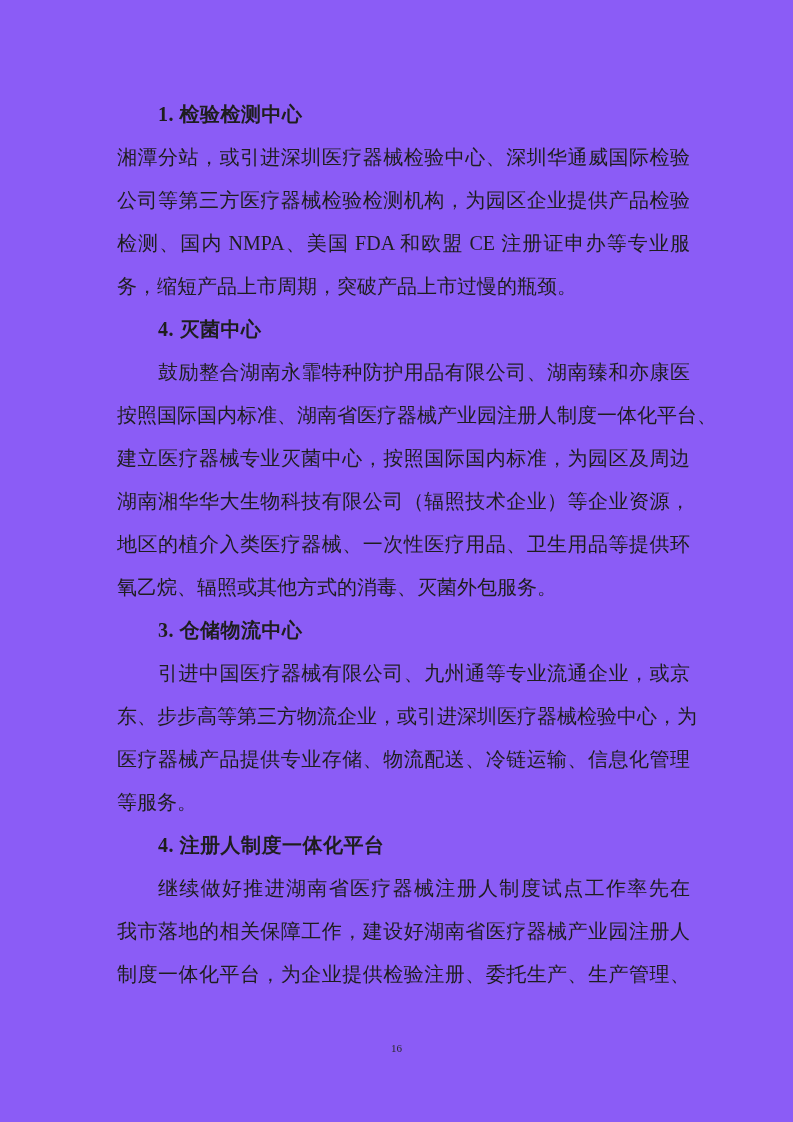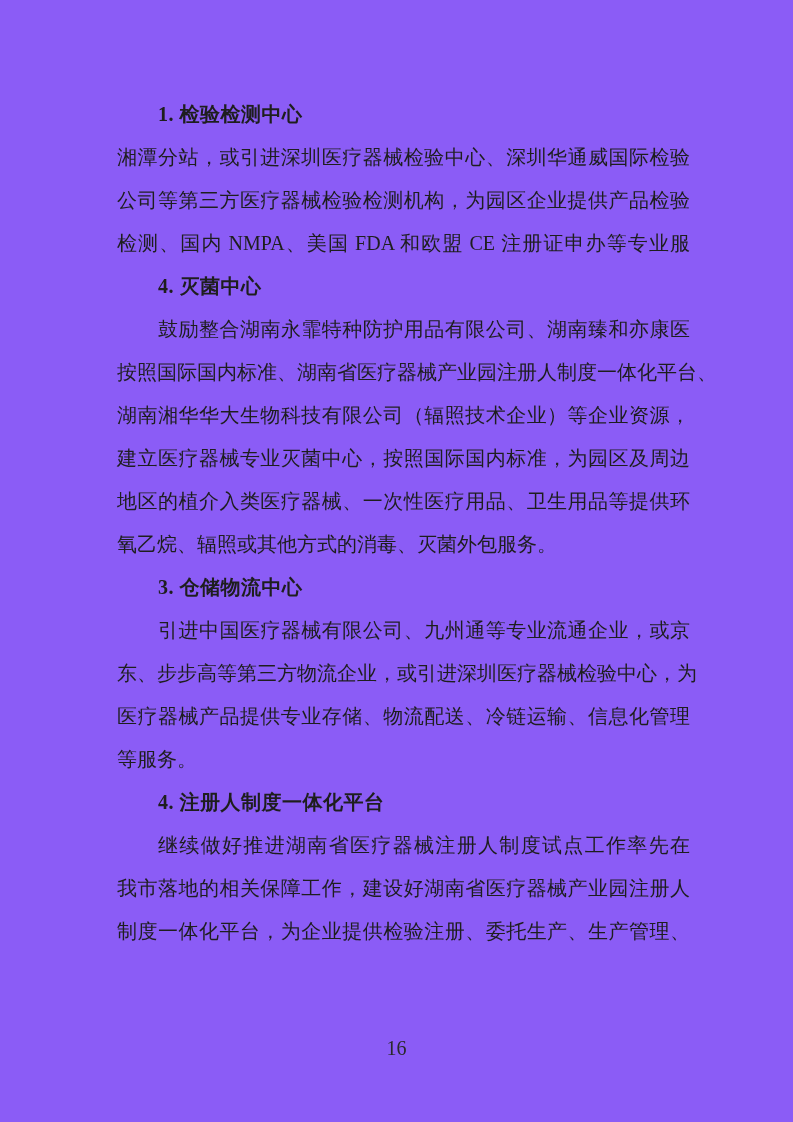--- a/index.html
+++ b/index.html
@@ -45,40 +45,41 @@
     text-align-last: left;
   }
   .page-number {
     position: absolute;
     top: 1027px;
     left: 0;
     width: 100%;
     height: 43px;
     line-height: 43px;
     text-align: center;
-    font-size: 20px;
+    font-size: 11px;
     color: #2a2a2a;
   }
 </style>
 </head>
 <body>
 
 <div class="page">
   <div class="content">
 
     <div class="heading">1. 检验检测中心</div>
     <div class="line">湘潭分站，或引进深圳医疗器械检验中心、深圳华通威国际检验</div>
     <div class="line">公司等第三方医疗器械检验检测机构，为园区企业提供产品检验</div>
     <div class="line">检测、国内 NMPA、美国 FDA 和欧盟 CE 注册证申办等专业服</div>
+    <div class="line last">务，缩短产品上市周期，突破产品上市过慢的瓶颈。</div>
 
     <div class="heading">4. 灭菌中心</div>
     <div class="line first">鼓励整合湖南永霏特种防护用品有限公司、湖南臻和亦康医</div>
     <div class="line">按照国际国内标准、湖南省医疗器械产业园注册人制度一体化平台、</div>
+    <div class="line">建立医疗器械专业灭菌中心，按照国际国内标准，为园区及周边</div>
     <div class="line">湖南湘华华大生物科技有限公司（辐照技术企业）等企业资源，</div>
-    <div class="line">建立医疗器械专业灭菌中心，按照国际国内标准，为园区及周边</div>
     <div class="line">地区的植介入类医疗器械、一次性医疗用品、卫生用品等提供环</div>
     <div class="line last">氧乙烷、辐照或其他方式的消毒、灭菌外包服务。</div>
 
     <div class="heading">3. 仓储物流中心</div>
     <div class="line first">引进中国医疗器械有限公司、九州通等专业流通企业，或京</div>
     <div class="line">东、步步高等第三方物流企业，或引进深圳医疗器械检验中心，为</div>
     <div class="line">医疗器械产品提供专业存储、物流配送、冷链运输、信息化管理</div>
     <div class="line last">等服务。</div>
 
     <div class="heading">4. 注册人制度一体化平台</div>

